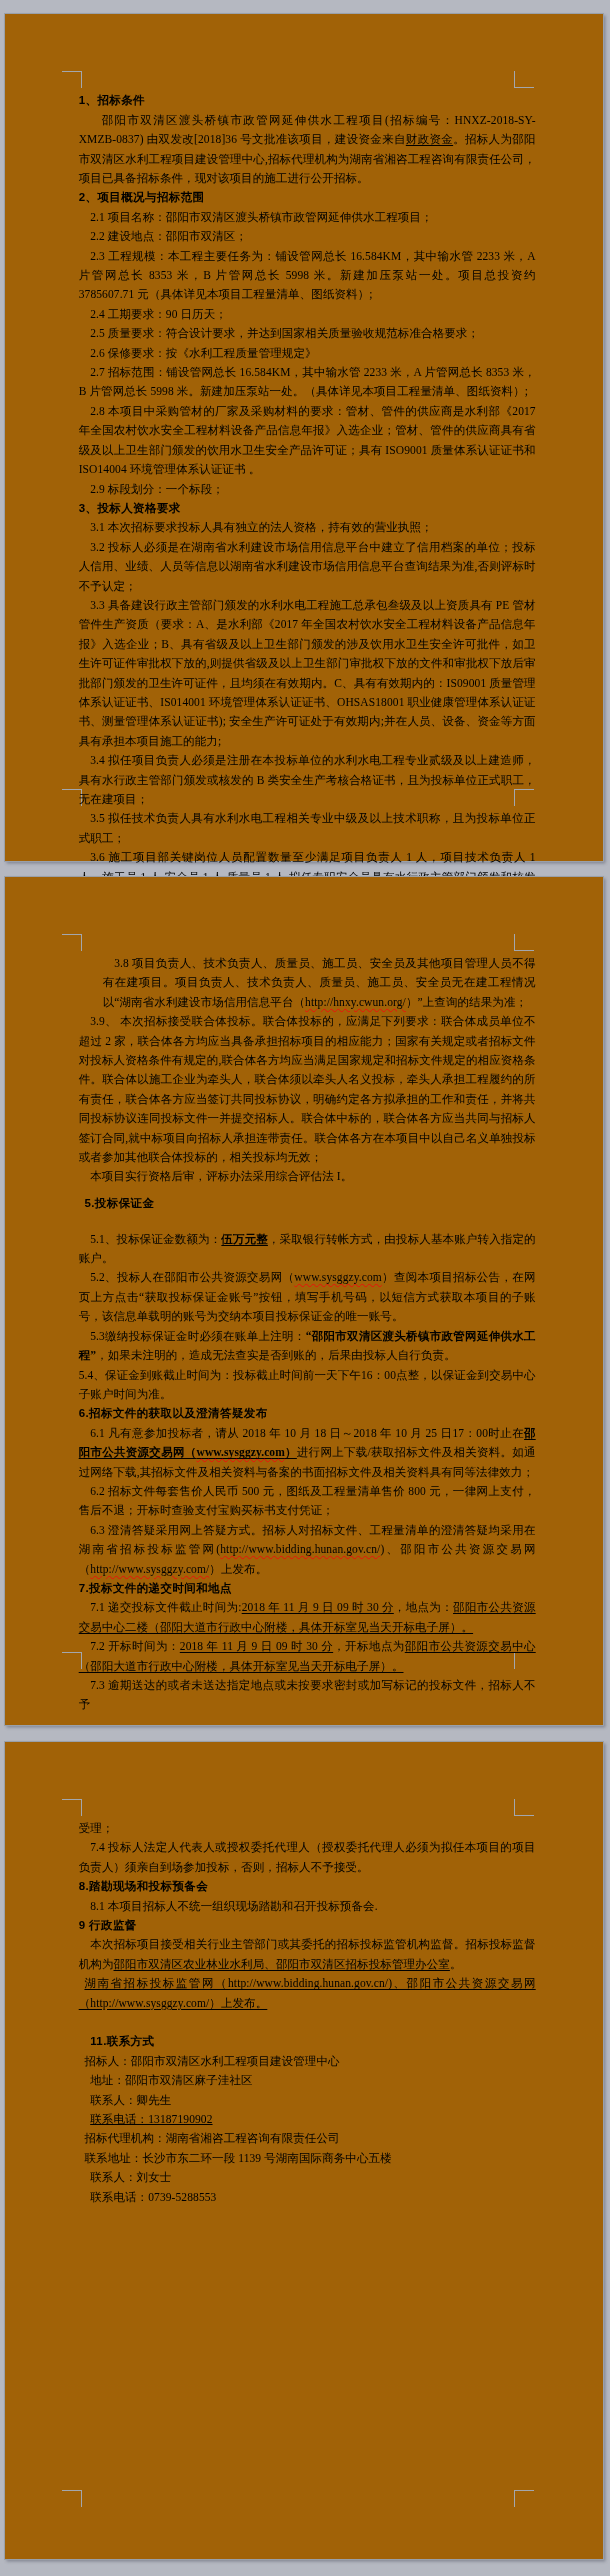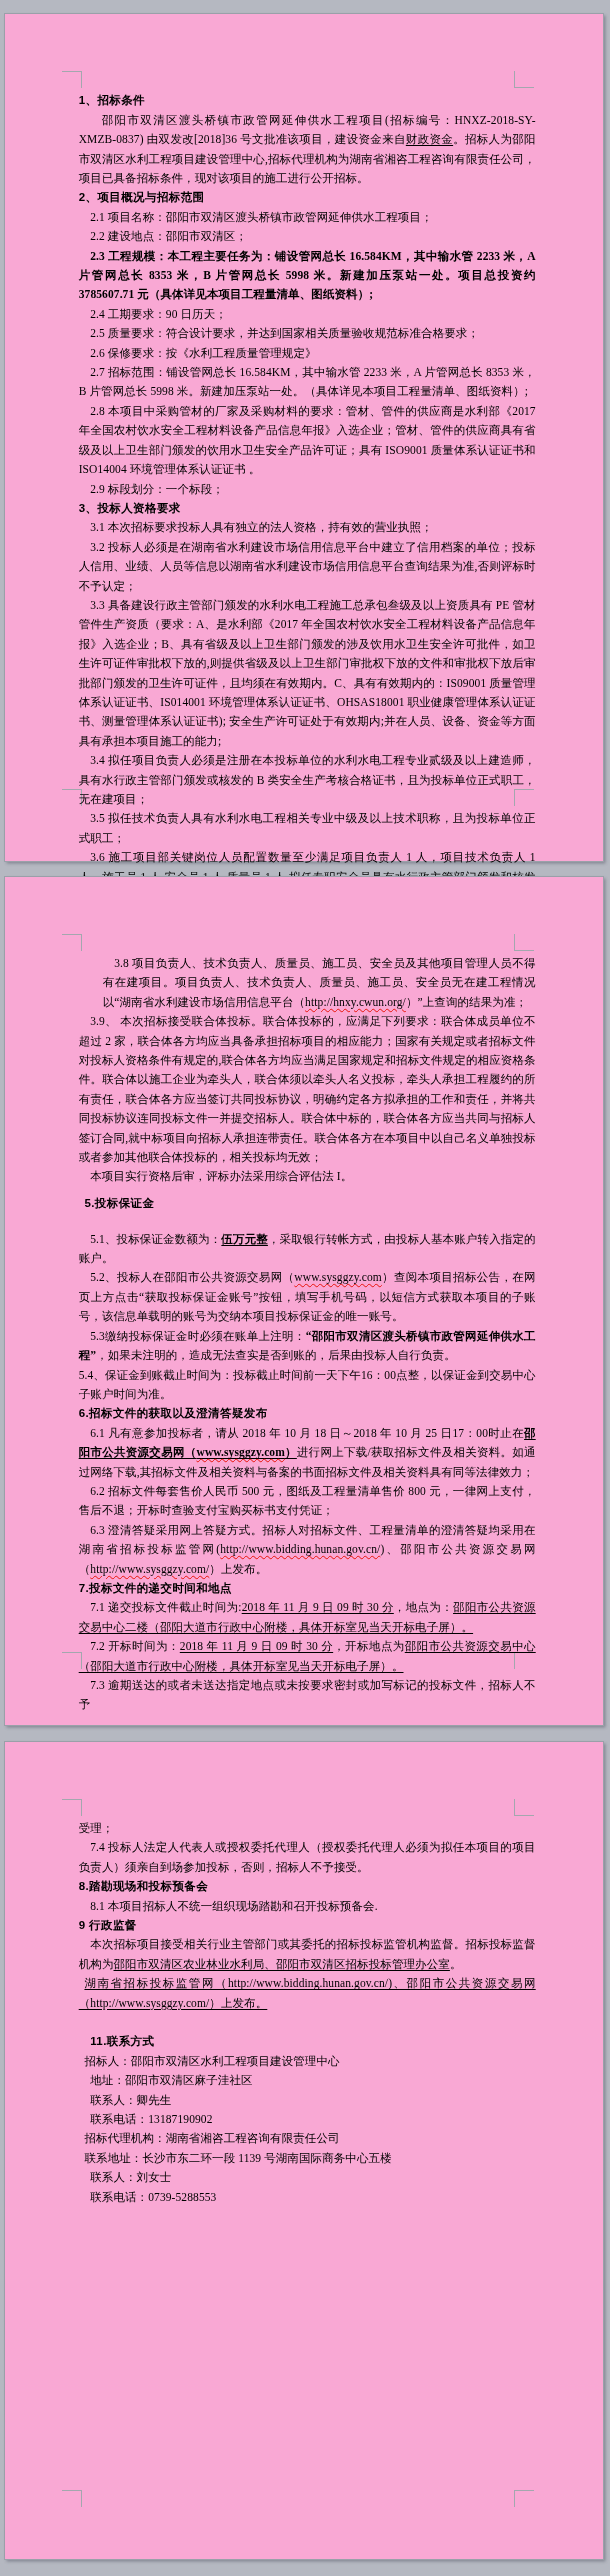--- a/index.html
+++ b/index.html
@@ -1,19 +1,19 @@
 <!DOCTYPE html>
 <html style="font-size:12px"><head>
 <meta charset="utf-8">
 <style>
   html,body{margin:0;padding:0;}
   body{width:611px;height:2576px;background:#b5b8c1;position:relative;overflow:hidden;
        font-family:"Liberation Serif","DejaVu Serif",serif;}
   #canvas{position:absolute;left:0;top:0;width:611px;height:2576px;overflow:hidden;}
-  .page{position:absolute;left:3.7px;width:600px;background:#f9a8d4;box-sizing:border-box;
+  .page{position:absolute;left:3.7px;width:600px;background:#a16207;box-sizing:border-box;
         border:0.7px solid #9aa0a9;box-shadow:1.5px 2.2px 3px rgba(70,75,90,0.45);}
   #page1{top:13.4px;height:849px;}
   #page2{top:876px;height:850px;}
   #page3{top:1741px;height:819px;}
   .content{position:absolute;left:74px;top:77px;width:457px;color:#000;
            font-size:11.5px;line-height:19.4px;text-align:justify;letter-spacing:0.1px;}
   .para{margin:0;padding:0;min-height:0;}
   .h{font-weight:bold;font-family:"Liberation Sans","DejaVu Sans",sans-serif;letter-spacing:0.4px;}
   .blank{height:19.4px;}
   .b{font-weight:bold;}
@@ -36,21 +36,21 @@
       <div class="mark tl"></div>
       <div class="mark tr"></div>
       <div class="mark bl"></div>
       <div class="mark br"></div>
       <div class="content">
         <div class="para h"><span>1、招标条件</span></div>
         <div class="para" style="text-indent: 2em;"><span>邵阳市双清区渡头桥镇市政管网延伸供水工程项目(招标编号：HNXZ-2018-SY-XMZB-0837) 由双发改[2018]36 号文批准该项目，建设资金来自</span><span class="u">财政资金</span><span>。招标人为邵阳市双清区水利工程项目建设管理中心,招标代理机构为湖南省湘咨工程咨询有限责任公司，项目已具备招标条件，现对该项目的施工进行公开招标。</span></div>
         <div class="para h"><span>2、项目概况与招标范围</span></div>
         <div class="para" style="text-indent: 1em;"><span>2.1 项目名称：邵阳市双清区渡头桥镇市政管网延伸供水工程项目；</span></div>
         <div class="para" style="text-indent: 1em;"><span>2.2 建设地点：邵阳市双清区；</span></div>
-        <div class="para" style="text-indent: 1em; font-weight: bold;"><span>2.3 工程规模：本工程主要任务为：铺设管网总长 16.584KM，其中输水管 2233 米，A 片管网总长 8353 米，B 片管网总长 5998 米。新建加压泵站一处。项目总投资约 3785607.71 元（具体详见本项目工程量清单、图纸资料）;</span></div>
+        <div class="para" style="text-indent: 1em;"><span>2.3 工程规模：本工程主要任务为：铺设管网总长 16.584KM，其中输水管 2233 米，A 片管网总长 8353 米，B 片管网总长 5998 米。新建加压泵站一处。项目总投资约 3785607.71 元（具体详见本项目工程量清单、图纸资料）;</span></div>
         <div class="para" style="text-indent: 1em;"><span>2.4 工期要求：90 日历天；</span></div>
         <div class="para" style="text-indent: 1em;"><span>2.5 质量要求：符合设计要求，并达到国家相关质量验收规范标准合格要求；</span></div>
         <div class="para" style="text-indent: 1em;"><span>2.6 保修要求：按《水利工程质量管理规定》</span></div>
         <div class="para" style="text-indent: 1em;"><span>2.7 招标范围：铺设管网总长 16.584KM，其中输水管 2233 米，A 片管网总长 8353 米，B 片管网总长 5998 米。新建加压泵站一处。（具体详见本项目工程量清单、图纸资料）;</span></div>
         <div class="para" style="text-indent: 1em;"><span>2.8 本项目中采购管材的厂家及采购材料的要求：管材、管件的供应商是水利部《2017 年全国农村饮水安全工程材料设备产品信息年报》入选企业；管材、管件的供应商具有省级及以上卫生部门颁发的饮用水卫生安全产品许可证；具有 ISO9001 质量体系认证证书和 ISO14004 环境管理体系认证证书 。</span></div>
         <div class="para" style="text-indent: 1em;"><span>2.9 标段划分：一个标段；</span></div>
         <div class="para h"><span>3、投标人资格要求</span></div>
         <div class="para" style="text-indent: 1em;"><span>3.1 本次招标要求投标人具有独立的法人资格，持有效的营业执照；</span></div>
         <div class="para" style="text-indent: 1em;"><span>3.2 投标人必须是在湖南省水利建设市场信用信息平台中建立了信用档案的单位；投标人信用、业绩、人员等信息以湖南省水利建设市场信用信息平台查询结果为准,否则评标时不予认定；</span></div>
         <div class="para" style="text-indent: 1em;"><span>3.3 具备建设行政主管部门颁发的水利水电工程施工总承包叁级及以上资质具有 PE 管材管件生产资质（要求：A、是水利部《2017 年全国农村饮水安全工程材料设备产品信息年报》入选企业；B、具有省级及以上卫生部门颁发的涉及饮用水卫生安全许可批件，如卫生许可证件审批权下放的,则提供省级及以上卫生部门审批权下放的文件和审批权下放后审批部门颁发的卫生许可证件，且均须在有效期内。C、具有有效期内的：IS09001 质量管理体系认证证书、IS014001 环境管理体系认证证书、OHSAS18001 职业健康管理体系认证证书、测量管理体系认证证书); 安全生产许可证处于有效期内;并在人员、设备、资金等方面具有承担本项目施工的能力;</span></div>
@@ -95,21 +95,21 @@
         <div class="para h"><span>8.踏勘现场和投标预备会</span></div>
         <div class="para" style="text-indent: 1em;"><span>8.1 本项目招标人不统一组织现场踏勘和召开投标预备会.</span></div>
         <div class="para h"><span>9 行政监督</span></div>
         <div class="para" style="text-indent: 1em;"><span>本次招标项目接受相关行业主管部门或其委托的招标投标监管机构监督。招标投标监督机构为</span><span class="u">邵阳市双清区农业林业水利局、邵阳市双清区招标投标管理办公室</span><span>。</span></div>
         <div class="para" style="text-indent: 0.5em;"><span class="u">湖南省招标投标监管网（http://www.bidding.hunan.gov.cn/)、邵阳市公共资源交易网（http://www.sysggzy.com/）上发布。</span></div>
         <div class="para blank"></div>
         <div class="para h" style="text-indent: 1em;"><span>11.联系方式</span></div>
         <div class="para" style="text-indent: 0.5em;"><span>招标人：邵阳市双清区水利工程项目建设管理中心</span></div>
         <div class="para" style="text-indent: 1em;"><span>地址：邵阳市双清区麻子洼社区</span></div>
         <div class="para" style="text-indent: 1em;"><span>联系人：卿先生</span></div>
-        <div class="para" style="text-indent: 1em;"><span>联系电话：13187190902</span></div>
+        <div class="para" style="text-indent: 1em; text-decoration: underline;"><span>联系电话：13187190902</span></div>
         <div class="para" style="text-indent: 0.5em;"><span>招标代理机构：湖南省湘咨工程咨询有限责任公司</span></div>
         <div class="para" style="text-indent: 0.5em;"><span>联系地址：长沙市东二环一段 1139 号湖南国际商务中心五楼</span></div>
         <div class="para" style="text-indent: 1em;"><span>联系人：刘女士</span></div>
         <div class="para" style="text-indent: 1em;"><span>联系电话：0739-5288553</span></div>
       </div>
     </div>
   </div>
 
 
 </body></html>

